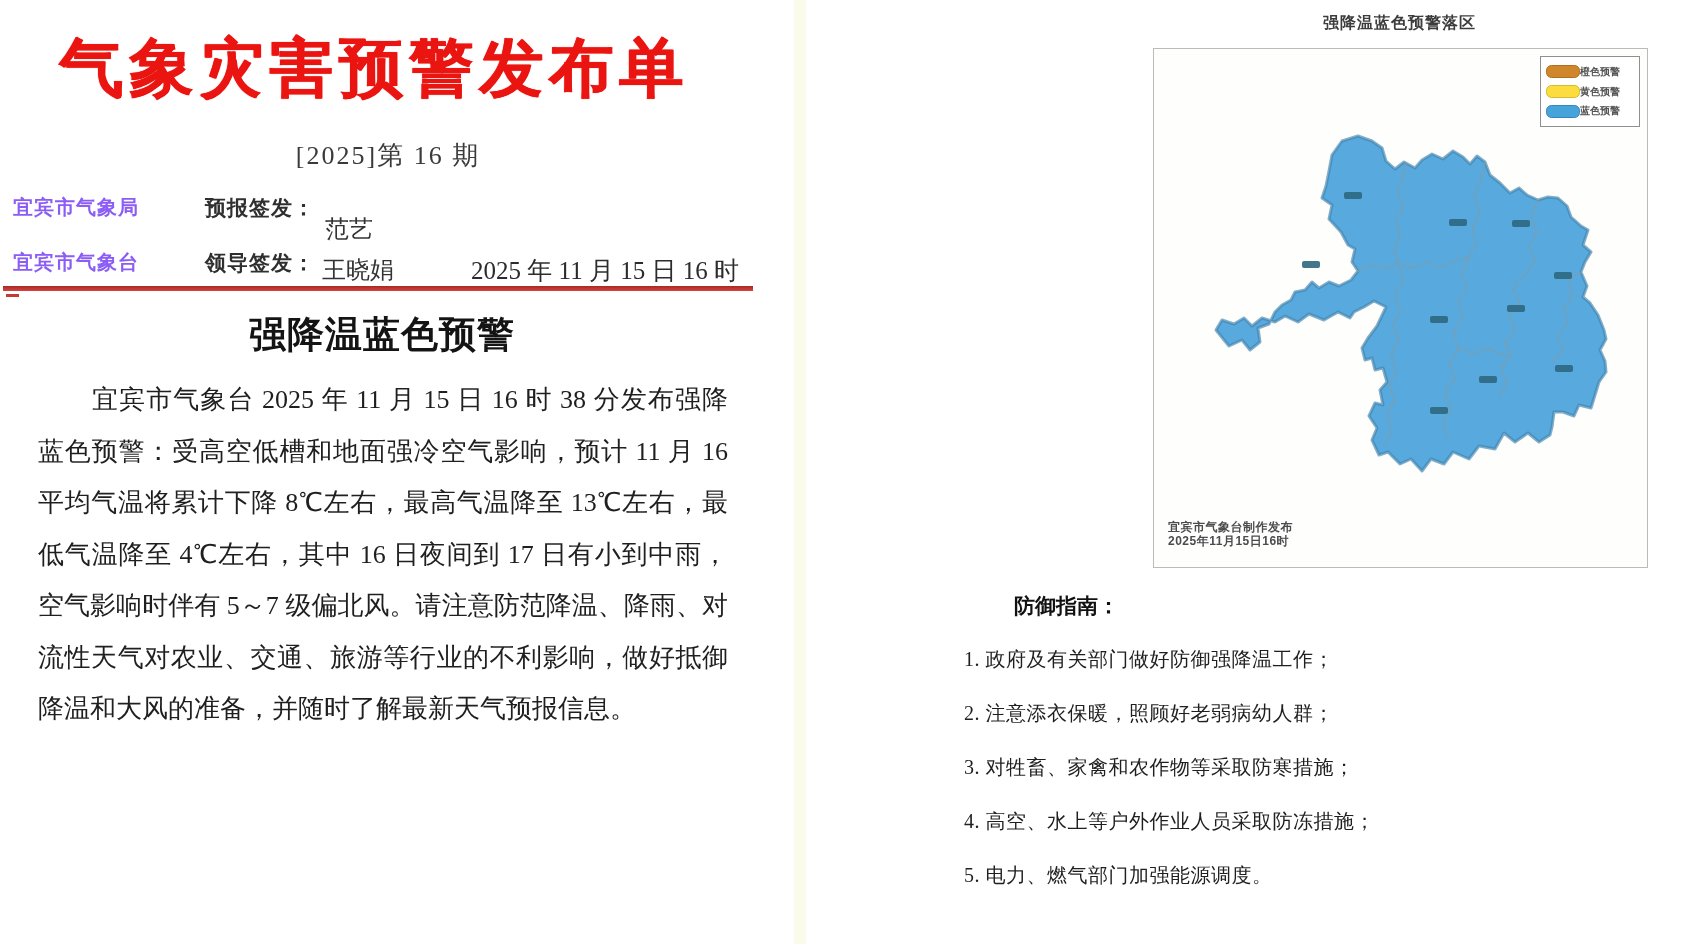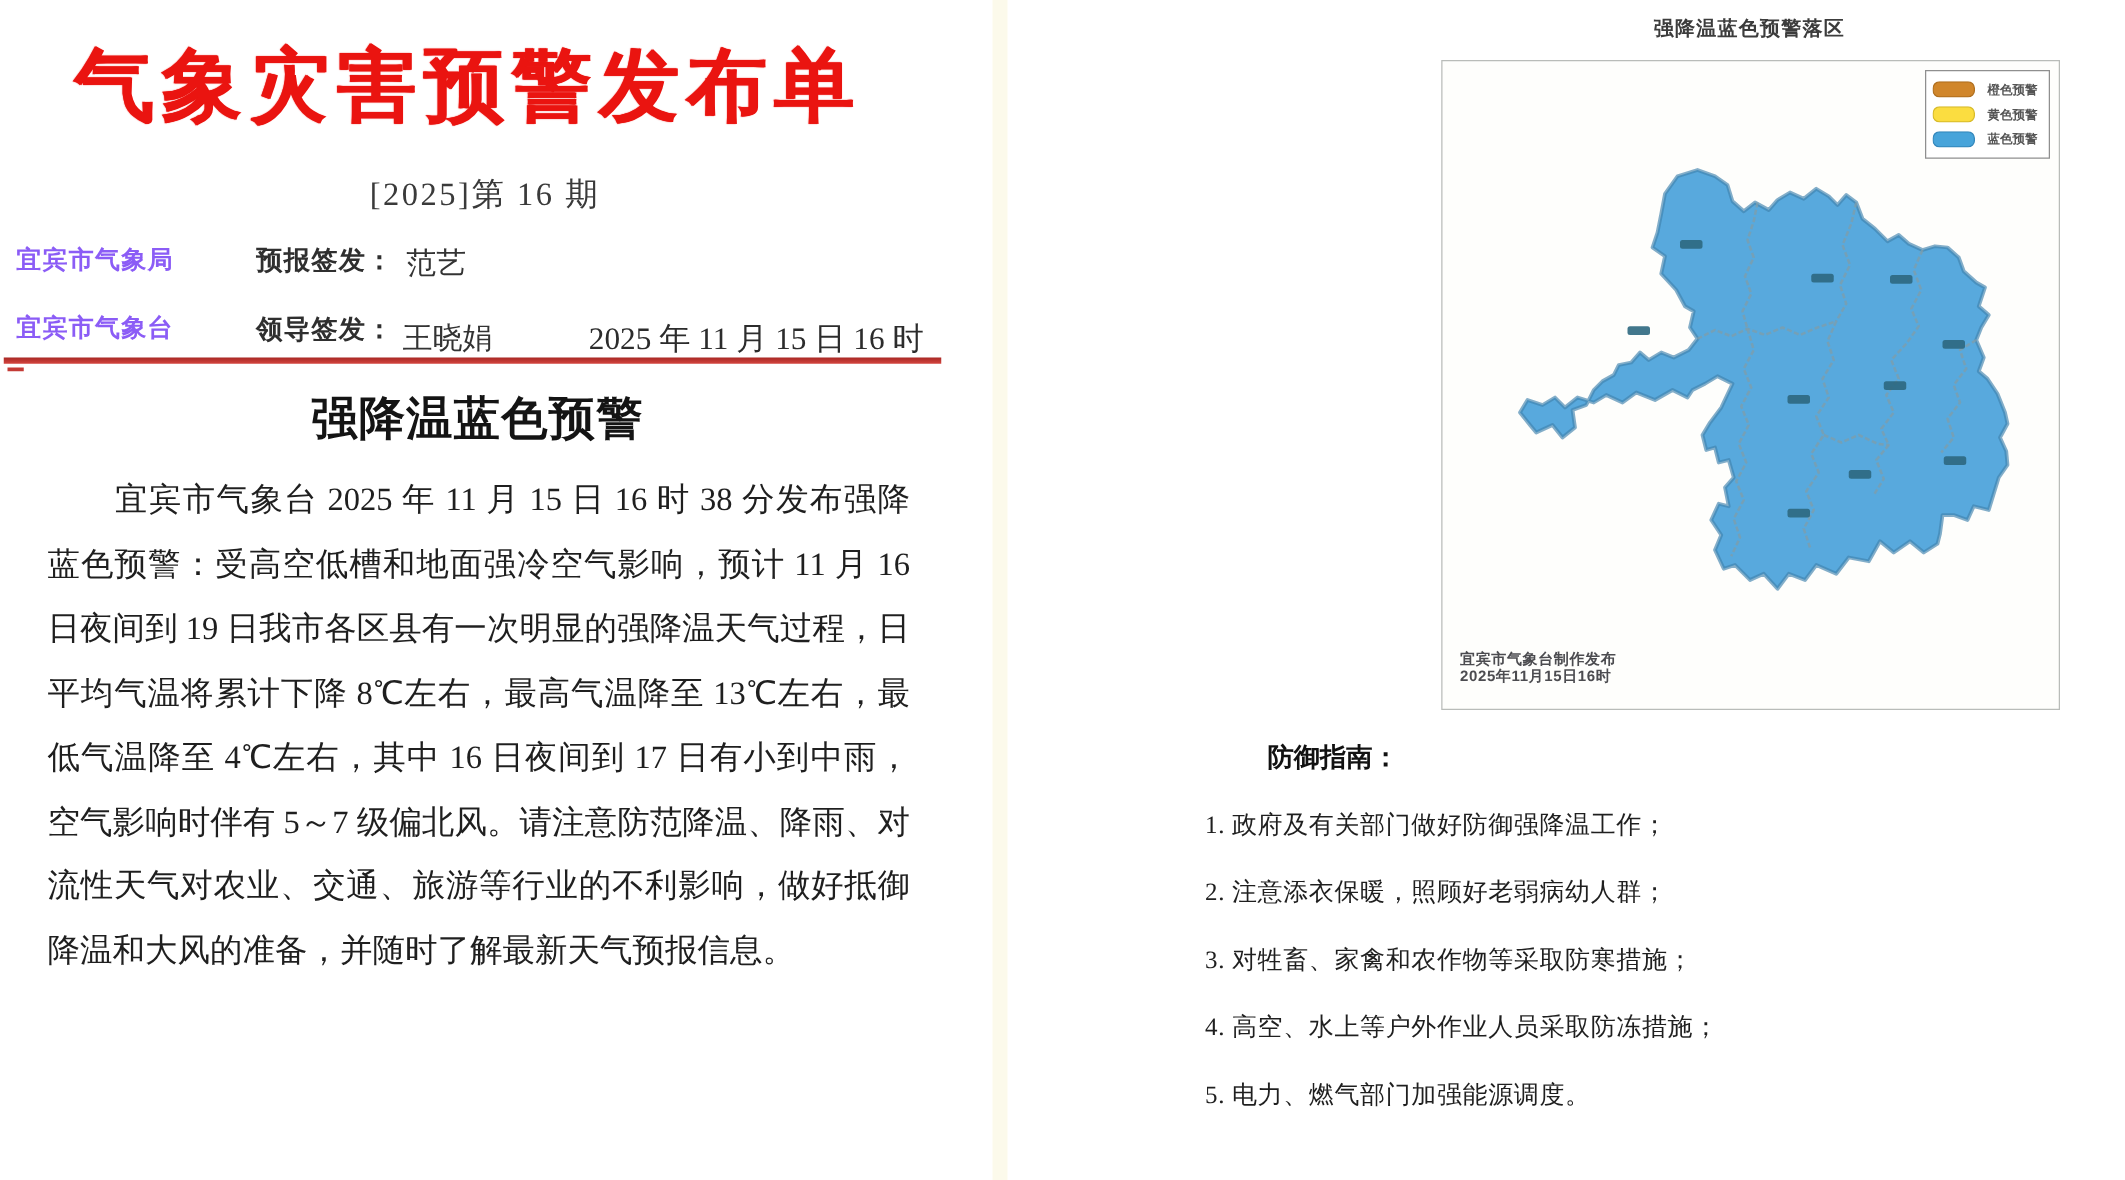--- a/index.html
+++ b/index.html
@@ -38,21 +38,21 @@
   
   .map-title{position:absolute;left:1153px;top:13px;width:493px;text-align:center;
              font-family:"Liberation Sans", sans-serif;font-weight:700;font-size:16px;
              color:#3c3c3c;letter-spacing:1px;}
   .map-frame{position:absolute;left:1153px;top:48px;width:493px;height:518px;
              border:1px solid #b9bcb9;background:#fefefc;box-sizing:content-box;}
   .map-svg{position:absolute;left:0;top:0;width:493px;height:518px;}
   .legend{position:absolute;left:386px;top:7px;width:100px;height:71px;border:1px solid #8f8f8f;
           background:#ffffff;display:flex;flex-direction:column;justify-content:space-evenly;
           padding:2px 5px;box-sizing:border-box;}
-  .legend-row{display:flex;align-items:center;gap:10px;}
+  .legend-row{display:flex;align-items:center;gap:0;}
   .legend-label{font-family:"Liberation Sans", sans-serif;font-size:10px;color:#555;
                 white-space:nowrap;font-weight:700;}
   .map-footer{position:absolute;left:14px;top:471px;font-family:"Liberation Sans", sans-serif;
               font-weight:700;font-size:12px;line-height:14px;color:#4c4c50;letter-spacing:.5px;}
 
   
   .guide-heading{position:absolute;left:1014px;top:592px;font-family:"Liberation Sans", sans-serif;
                  font-weight:700;font-size:21px;color:#111;}
   .guide-item{position:absolute;left:964px;font-size:20px;color:#1f1f1f;letter-spacing:.5px;
               white-space:nowrap;}
@@ -64,40 +64,39 @@
 
   <div class="divider-band"></div>
 
   <div class="main-title">气象灾害预警发布单</div>
 
   <div class="issue-number">[2025]第 16 期</div>
 
   <div class="org-row" style="top:194px;">
     <span class="org-name">宜宾市气象局</span>
     <span class="sign-label">预报签发：</span>
-    <span class="signer" style="left:325px;top:0;">范艺</span>
+    <span class="signer" style="left:325px;top:19px;">范艺</span>
   </div>
 
   <div class="org-row" style="top:249px;">
     <span class="org-name">宜宾市气象台</span>
     <span class="sign-label">领导签发：</span>
     <span class="signer" style="left:322px;top:5px;text-align:center;">王晓娟</span>
   </div>
 
   <div class="doc-date">2025 年 11 月 15 日 16 时</div>
 
   <div class="red-line"></div>
   <div class="red-tick"></div>
 
   <div class="warning-title">强降温蓝色预警</div>
 
   <div class="body-text">
     <div class="body-line first">宜宾市气象台 2025 年 11 月 15 日 16 时 38 分发布强降温</div>
     <div class="body-line">蓝色预警：受高空低槽和地面强冷空气影响，预计 11 月 16</div>
-    <div class="body-line">日夜间到 19 日我市各区县有一次明显的强降温天气过程，日</div>
     <div class="body-line">平均气温将累计下降 8℃左右，最高气温降至 13℃左右，最</div>
     <div class="body-line">低气温降至 4℃左右，其中 16 日夜间到 17 日有小到中雨，冷</div>
     <div class="body-line">空气影响时伴有 5～7 级偏北风。请注意防范降温、降雨、对</div>
     <div class="body-line">流性天气对农业、交通、旅游等行业的不利影响，做好抵御</div>
     <div class="body-line last">降温和大风的准备，并随时了解最新天气预报信息。</div>
   </div>
 
   <div class="map-title">强降温蓝色预警落区</div>
 
   <div class="map-frame">

